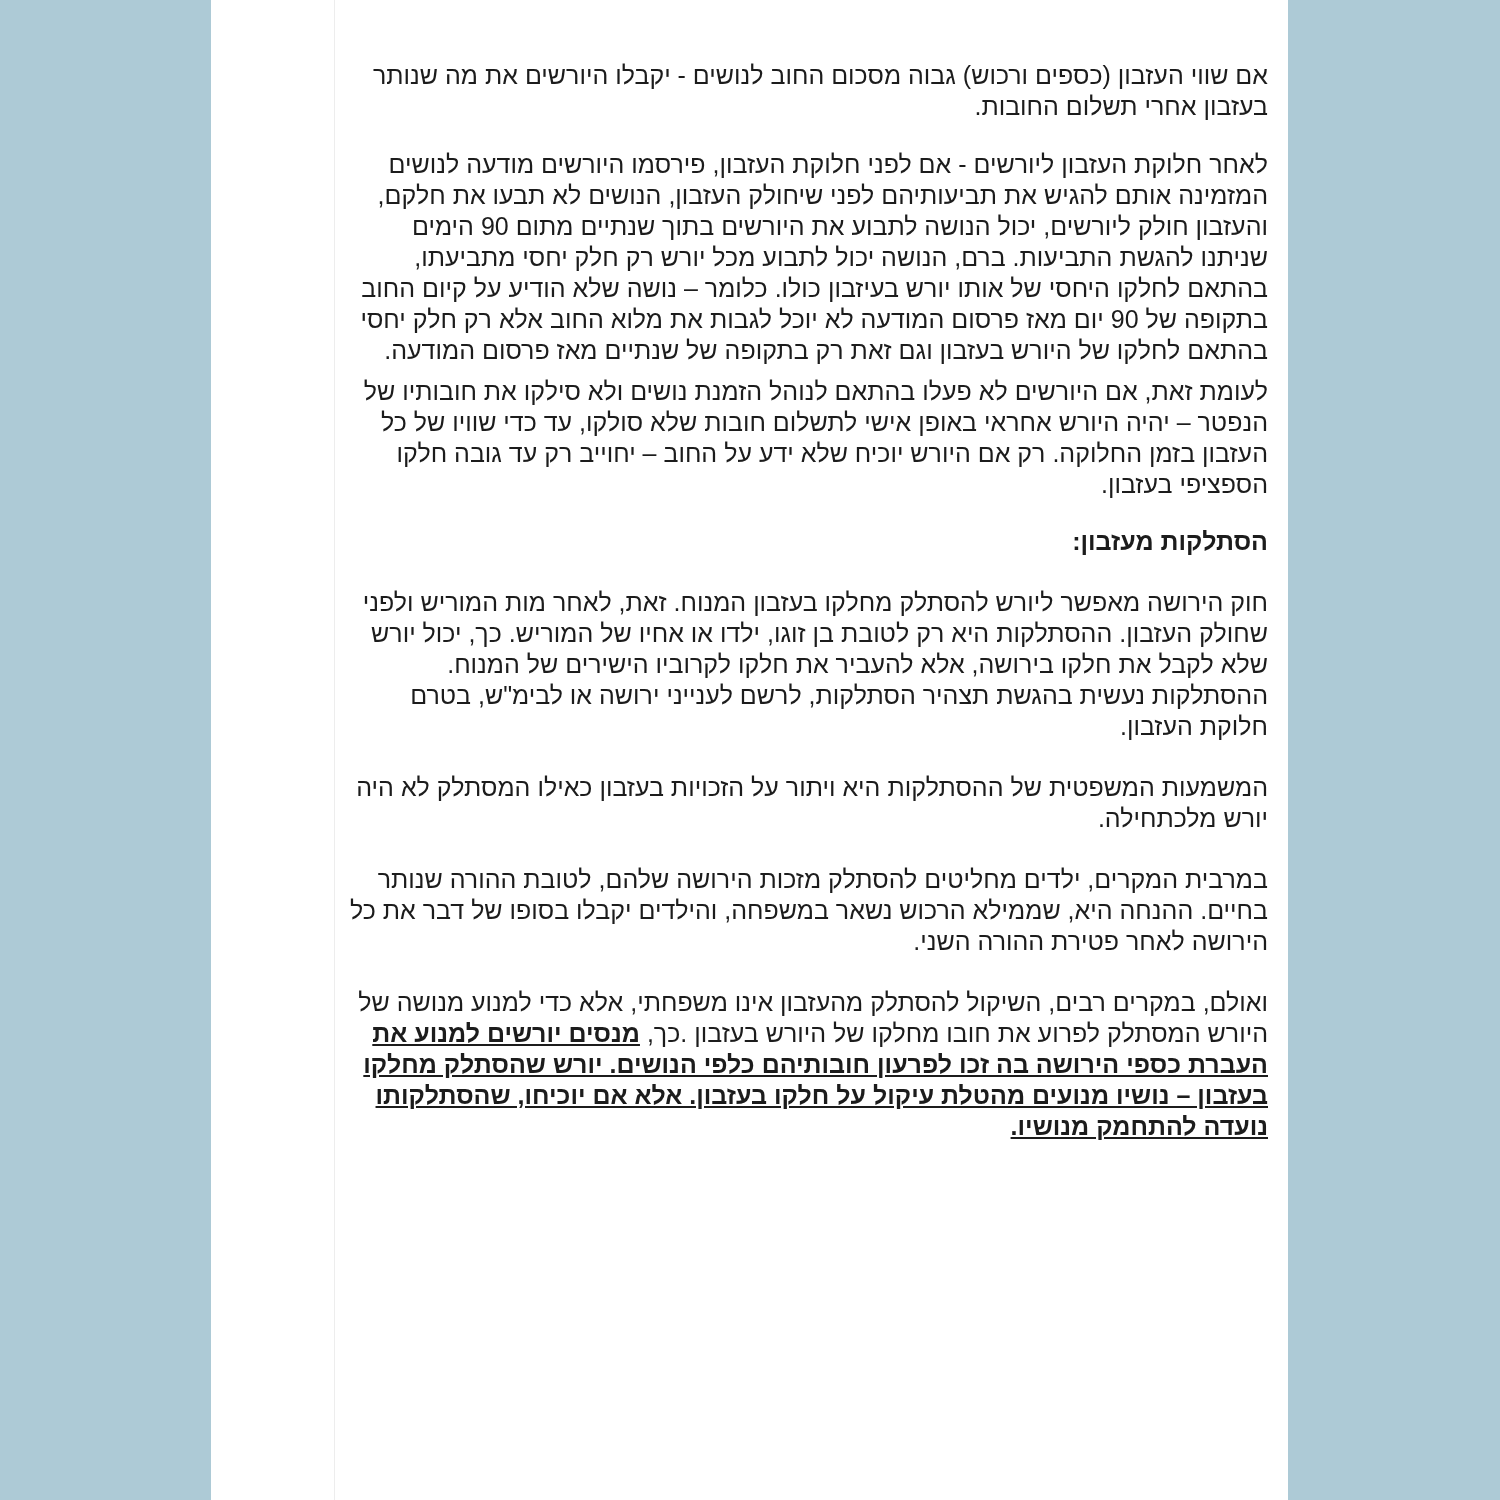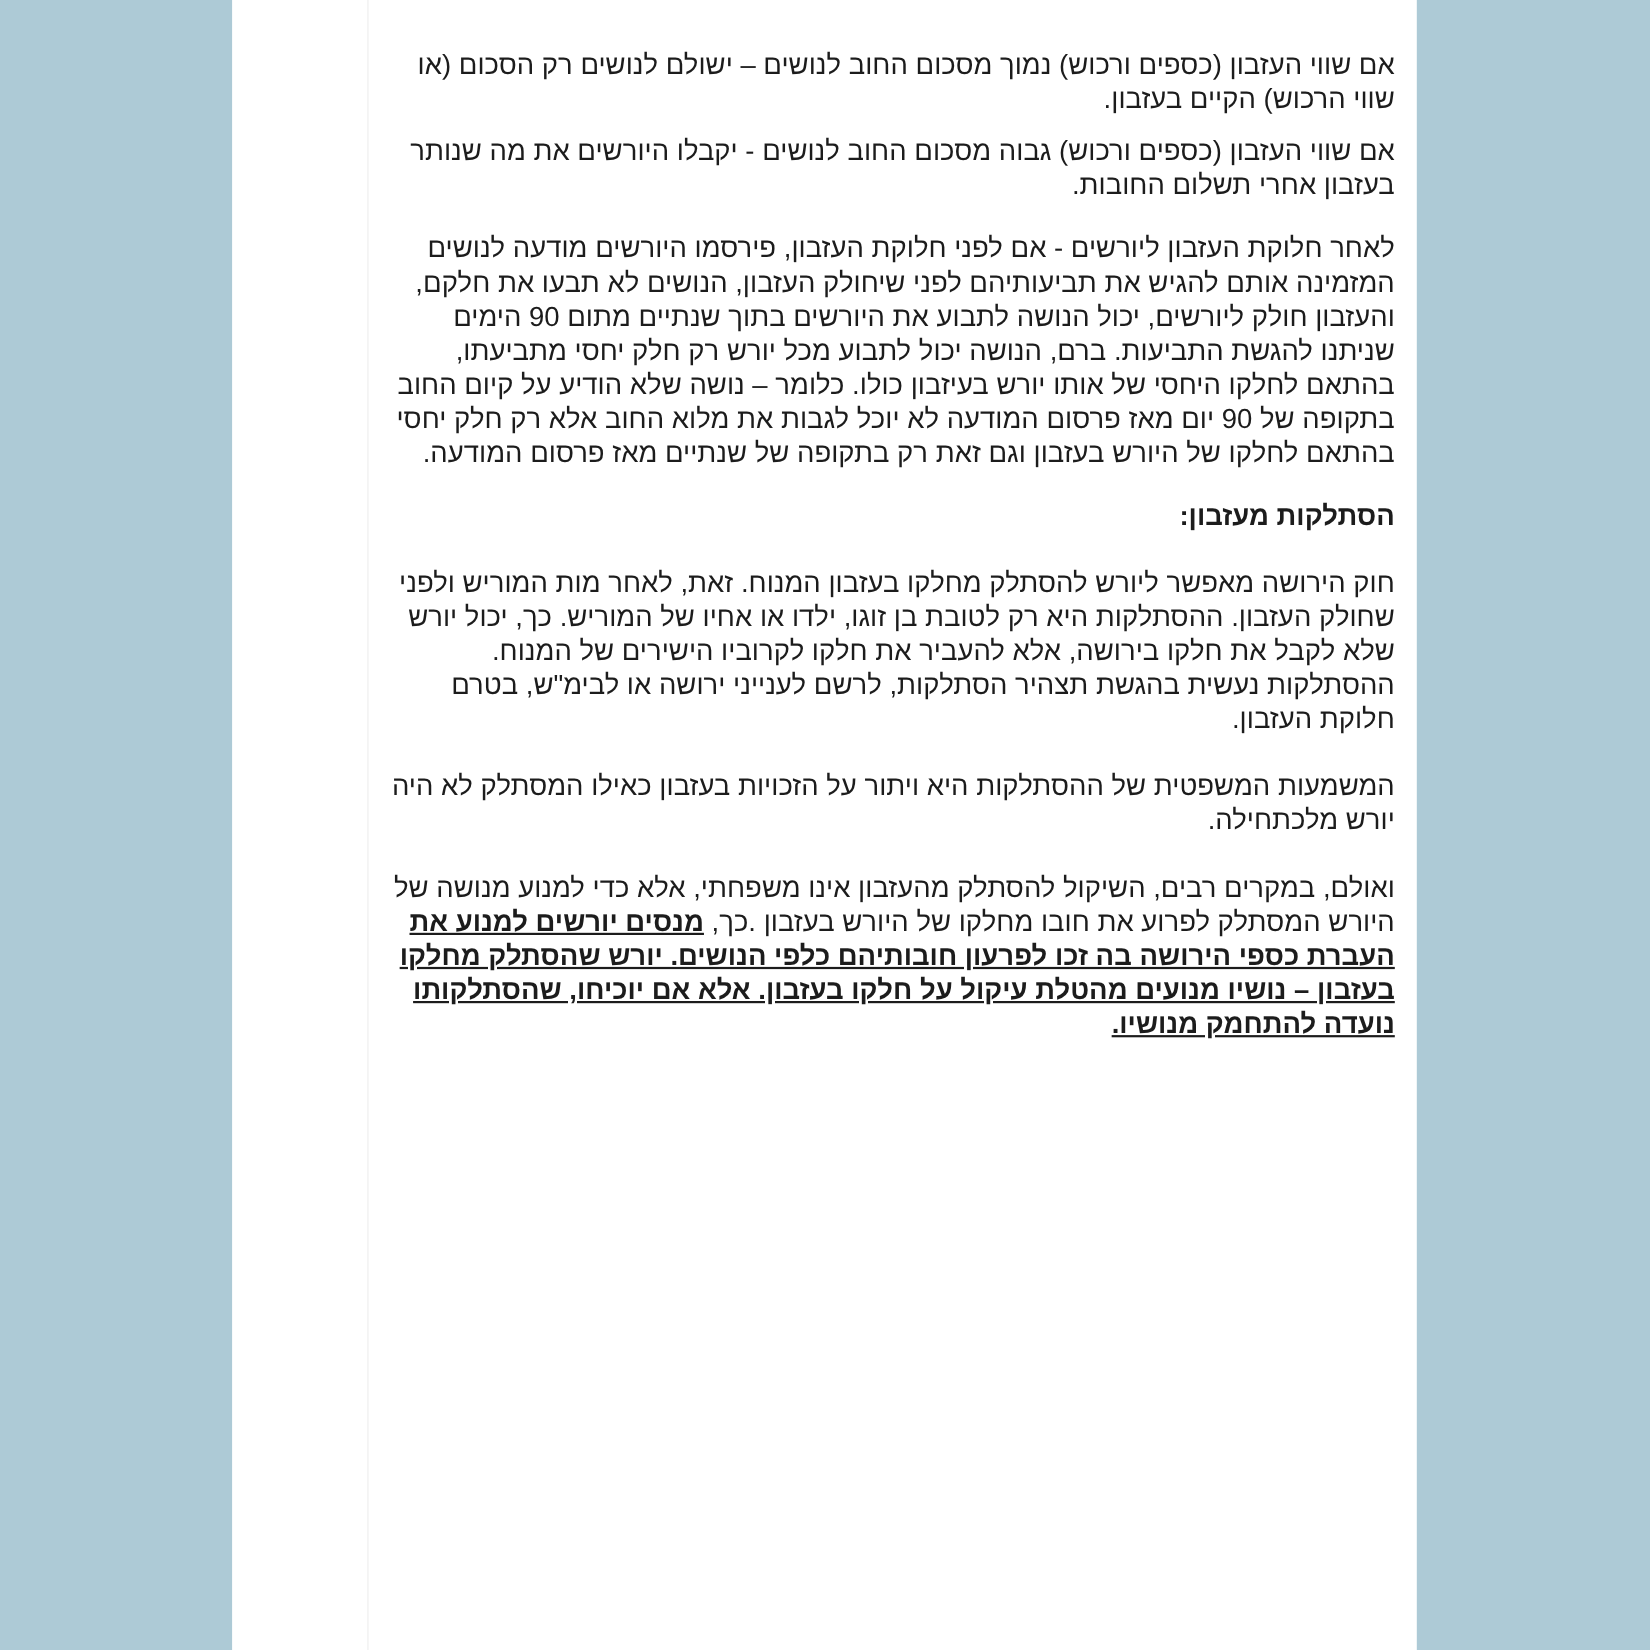--- a/index.html
+++ b/index.html
@@ -73,32 +73,33 @@
 <body>
 
 <div class="canvas">
 
   <div class="band band-left"></div>
   <div class="band band-right"></div>
   <div class="page-edge-line"></div>
 
   <div class="content">
 
-    <p>אם שווי העזבון (כספים ורכוש) נמוך מסכום החוב לנושים – ישולם לנושים רק הסכום (או שווי הרכוש) הקיים בעזבון.</p>
 
 
     <p class="m-p3">אם שווי העזבון (כספים ורכוש) גבוה מסכום החוב לנושים - יקבלו היורשים את מה שנותר בעזבון אחרי תשלום החובות.</p>
 
     <p class="m-p4">לאחר חלוקת העזבון ליורשים - אם לפני חלוקת העזבון, פירסמו היורשים מודעה לנושים המזמינה אותם להגיש את תביעותיהם לפני שיחולק העזבון, הנושים לא תבעו את חלקם, והעזבון חולק ליורשים, יכול הנושה לתבוע את היורשים בתוך שנתיים מתום 90 הימים שניתנו להגשת התביעות. ברם, הנושה יכול לתבוע מכל יורש רק חלק יחסי מתביעתו, בהתאם לחלקו היחסי של אותו יורש בעיזבון כולו. כלומר – נושה שלא הודיע על קיום החוב בתקופה של 90 יום מאז פרסום המודעה לא יוכל לגבות את מלוא החוב אלא רק חלק יחסי בהתאם לחלקו של היורש בעזבון וגם זאת רק בתקופה של שנתיים מאז פרסום המודעה.</p>
 
+    <p class="m-p5">לעומת זאת, אם היורשים לא פעלו בהתאם לנוהל הזמנת נושים ולא סילקו את חובותיו של הנפטר – יהיה היורש אחראי באופן אישי לתשלום חובות שלא סולקו, עד כדי שוויו של כל העזבון בזמן החלוקה. רק אם היורש יוכיח שלא ידע על החוב – יחוייב רק עד גובה חלקו הספציפי בעזבון.</p>
 
     <p class="m-h section-heading">הסתלקות מעזבון:</p>
 
     <p class="m-p6">חוק הירושה מאפשר ליורש להסתלק מחלקו בעזבון המנוח. זאת, לאחר מות המוריש ולפני שחולק העזבון. ההסתלקות היא רק לטובת בן זוגו, ילדו או אחיו של המוריש. כך, יכול יורש שלא לקבל את חלקו בירושה, אלא להעביר את חלקו לקרוביו הישירים של המנוח. ההסתלקות נעשית בהגשת תצהיר הסתלקות, לרשם לענייני ירושה או לבימ"ש, בטרם חלוקת העזבון.</p>
 
     <p class="m-p7">המשמעות המשפטית של ההסתלקות היא ויתור על הזכויות בעזבון כאילו המסתלק לא היה יורש מלכתחילה.</p>
 
+    <p class="m-p8">במרבית המקרים, ילדים מחליטים להסתלק מזכות הירושה שלהם, לטובת ההורה שנותר בחיים. ההנחה היא, שממילא הרכוש נשאר במשפחה, והילדים יקבלו בסופו של דבר את כל הירושה לאחר פטירת ההורה השני.</p>
 
     <p class="m-p9"><span>ואולם, במקרים רבים, השיקול להסתלק מהעזבון אינו משפחתי, אלא כדי למנוע מנושה של היורש המסתלק לפרוע את חובו מחלקו של היורש בעזבון .כך, </span><span class="bold-run">מנסים יורשים למנוע את העברת כספי הירושה בה זכו לפרעון חובותיהם כלפי הנושים. יורש שהסתלק מחלקו בעזבון – נושיו מנועים מהטלת עיקול על חלקו בעזבון. אלא אם יוכיחו, שהסתלקותו נועדה להתחמק מנושיו.</span></p>
 
 
   </div>
 </div>
 
 </body></html>

